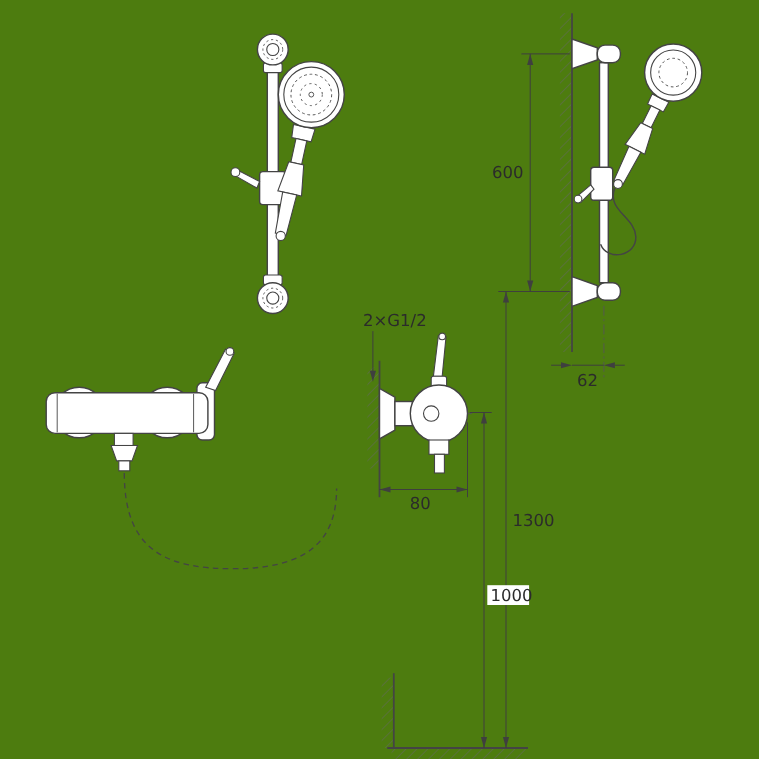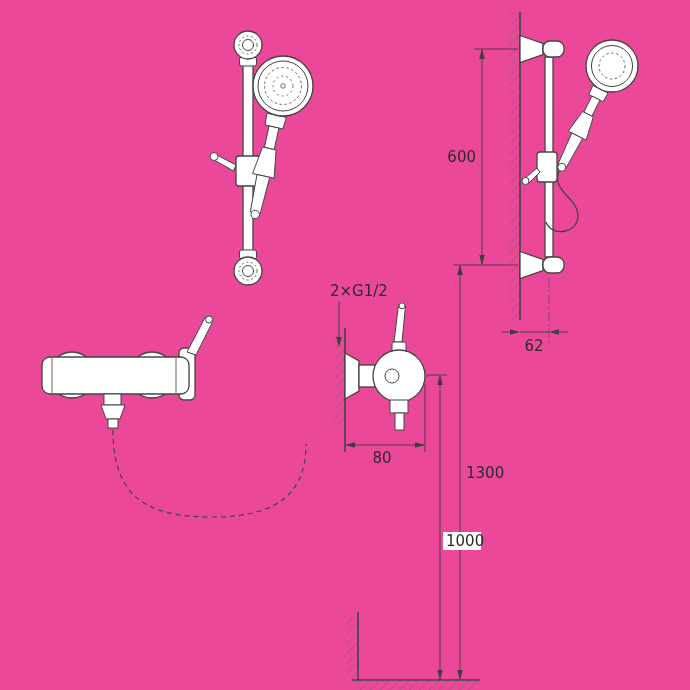--- a/index.html
+++ b/index.html
@@ -6,21 +6,21 @@
     margin: 0;
     padding: 0;
     background: #ffffff;
     width: 690px;
     height: 690px;
     font-family: "DejaVu Sans", "Liberation Sans", sans-serif;
   }
   #stage {
     width: 690px;
     height: 690px;
-    background: #ec4899;
+    background: #4d7c0f;
     position: relative;
   }
   svg { display: block; }
   .ln   { stroke: #444444; stroke-width: 1.3; fill: none; }
   .lnt  { stroke: #444444; stroke-width: 1;   fill: none; }
   .shape{ stroke: #444444; stroke-width: 1.3; fill: #ffffff; }
   .shapet{ stroke: #444444; stroke-width: 1; fill: #ffffff; }
   .wall { stroke: #444444; stroke-width: 1.6; fill: none; }
   .dim  { stroke: #3f3f3f; stroke-width: 0.9; fill: none; }
   .arr  { fill: #3f3f3f; stroke: none; }

